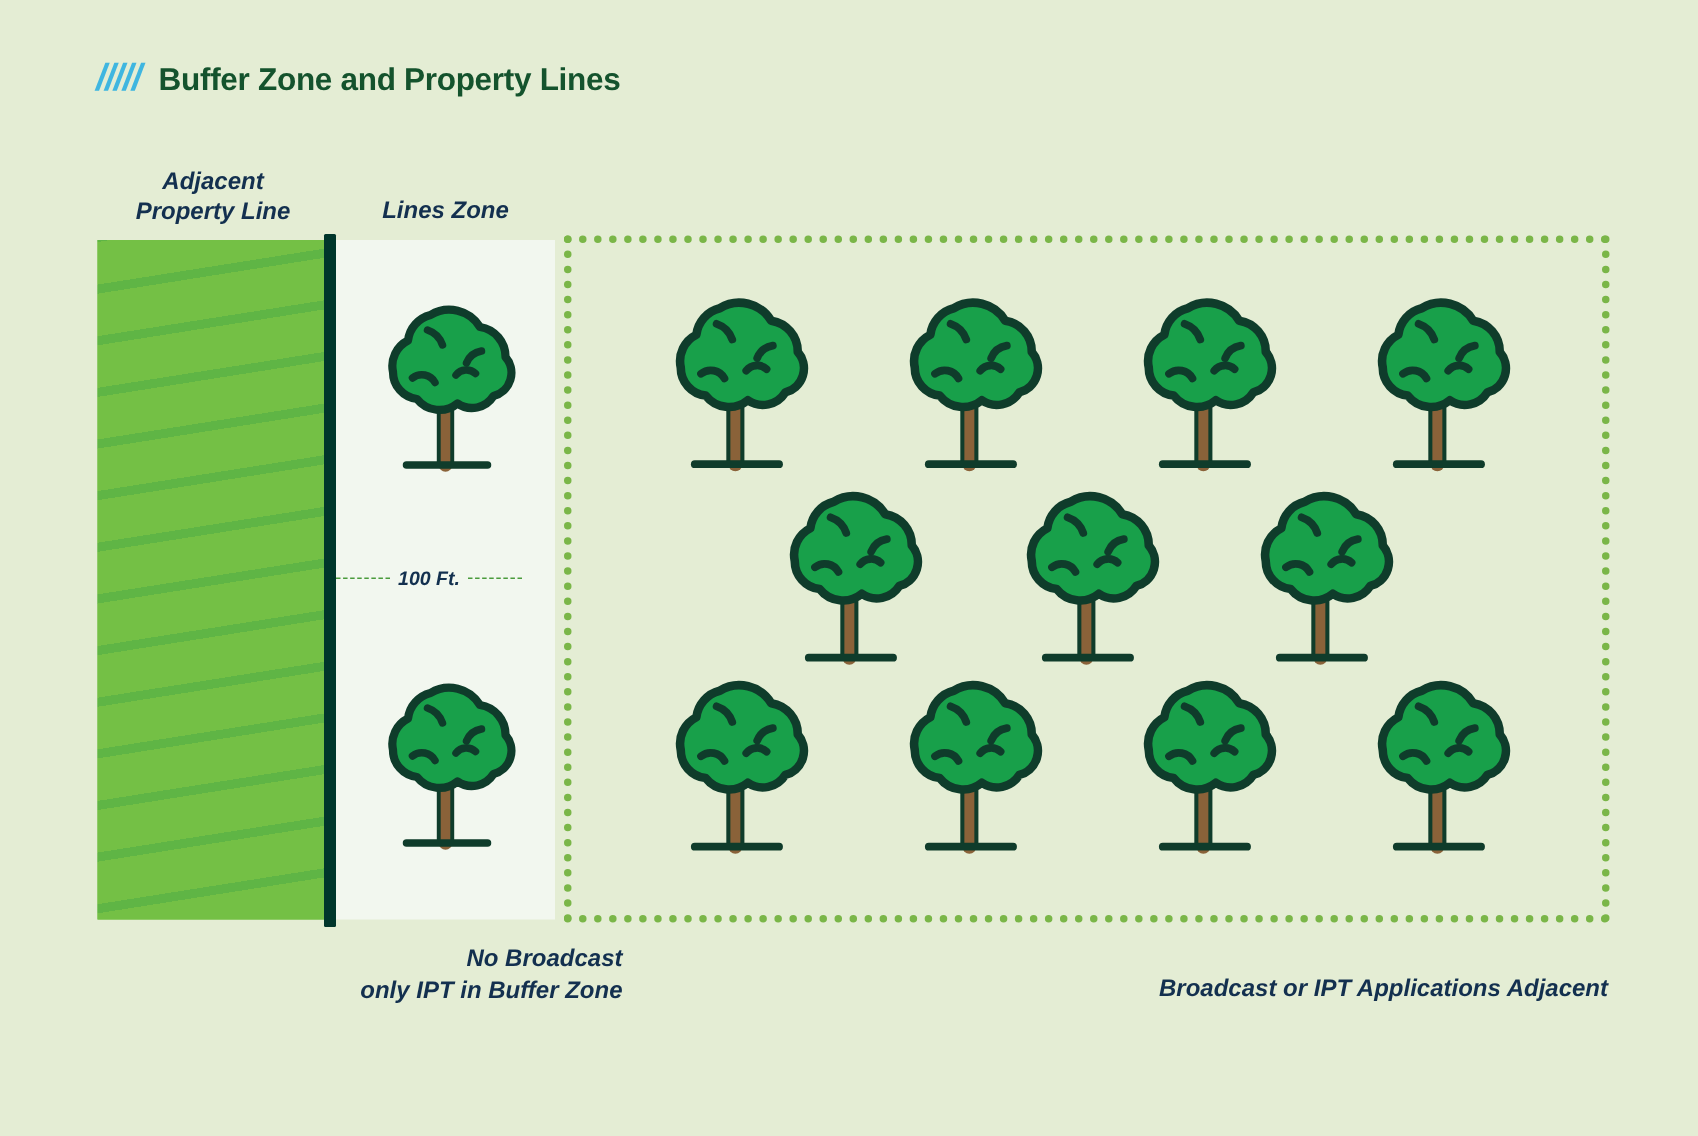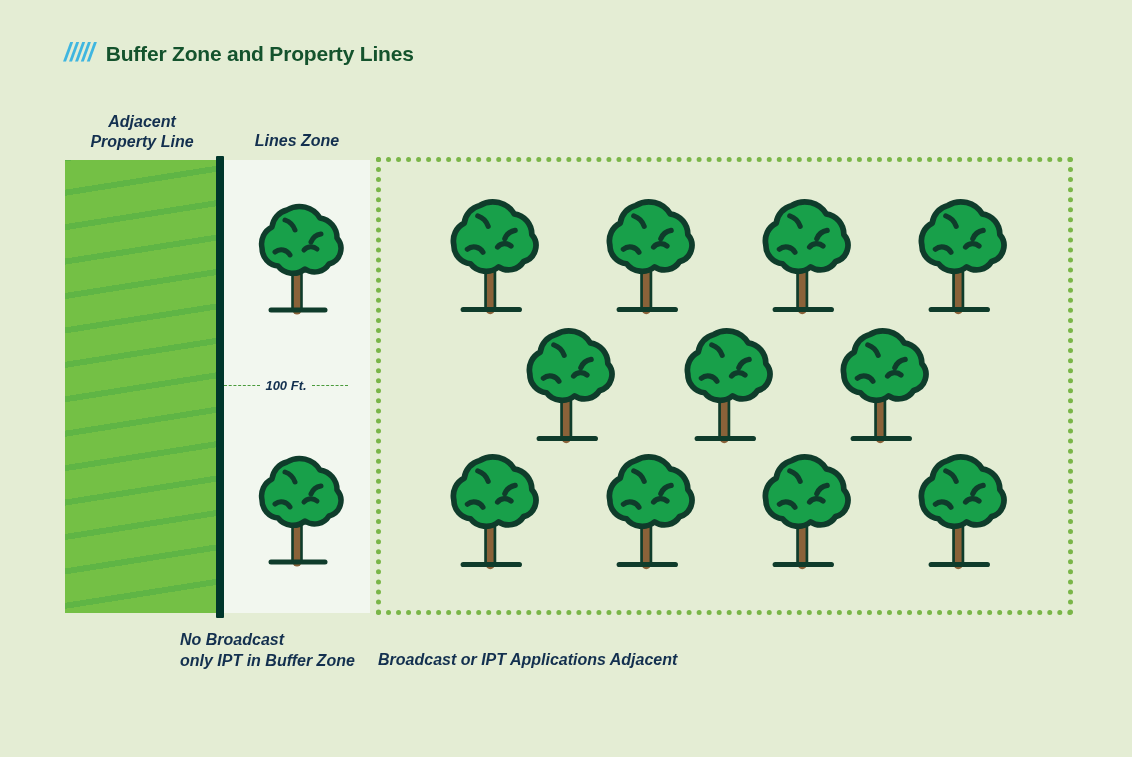--- a/index.html
+++ b/index.html
@@ -63,21 +63,21 @@
     width: 158px;
   }
 
   
   .caption {
     position: absolute;
     font-style: italic;
     font-weight: 700;
     font-size: 16px;
     color: #13304f;
-    text-align: left;
+    text-align: right;
     line-height: 1.3;
     white-space: pre-line;
   }
   #caption-buffer {
     left: 180px;
     top: 630px;
     width: 235px;
   }
   #caption-field {
     left: 378px;

